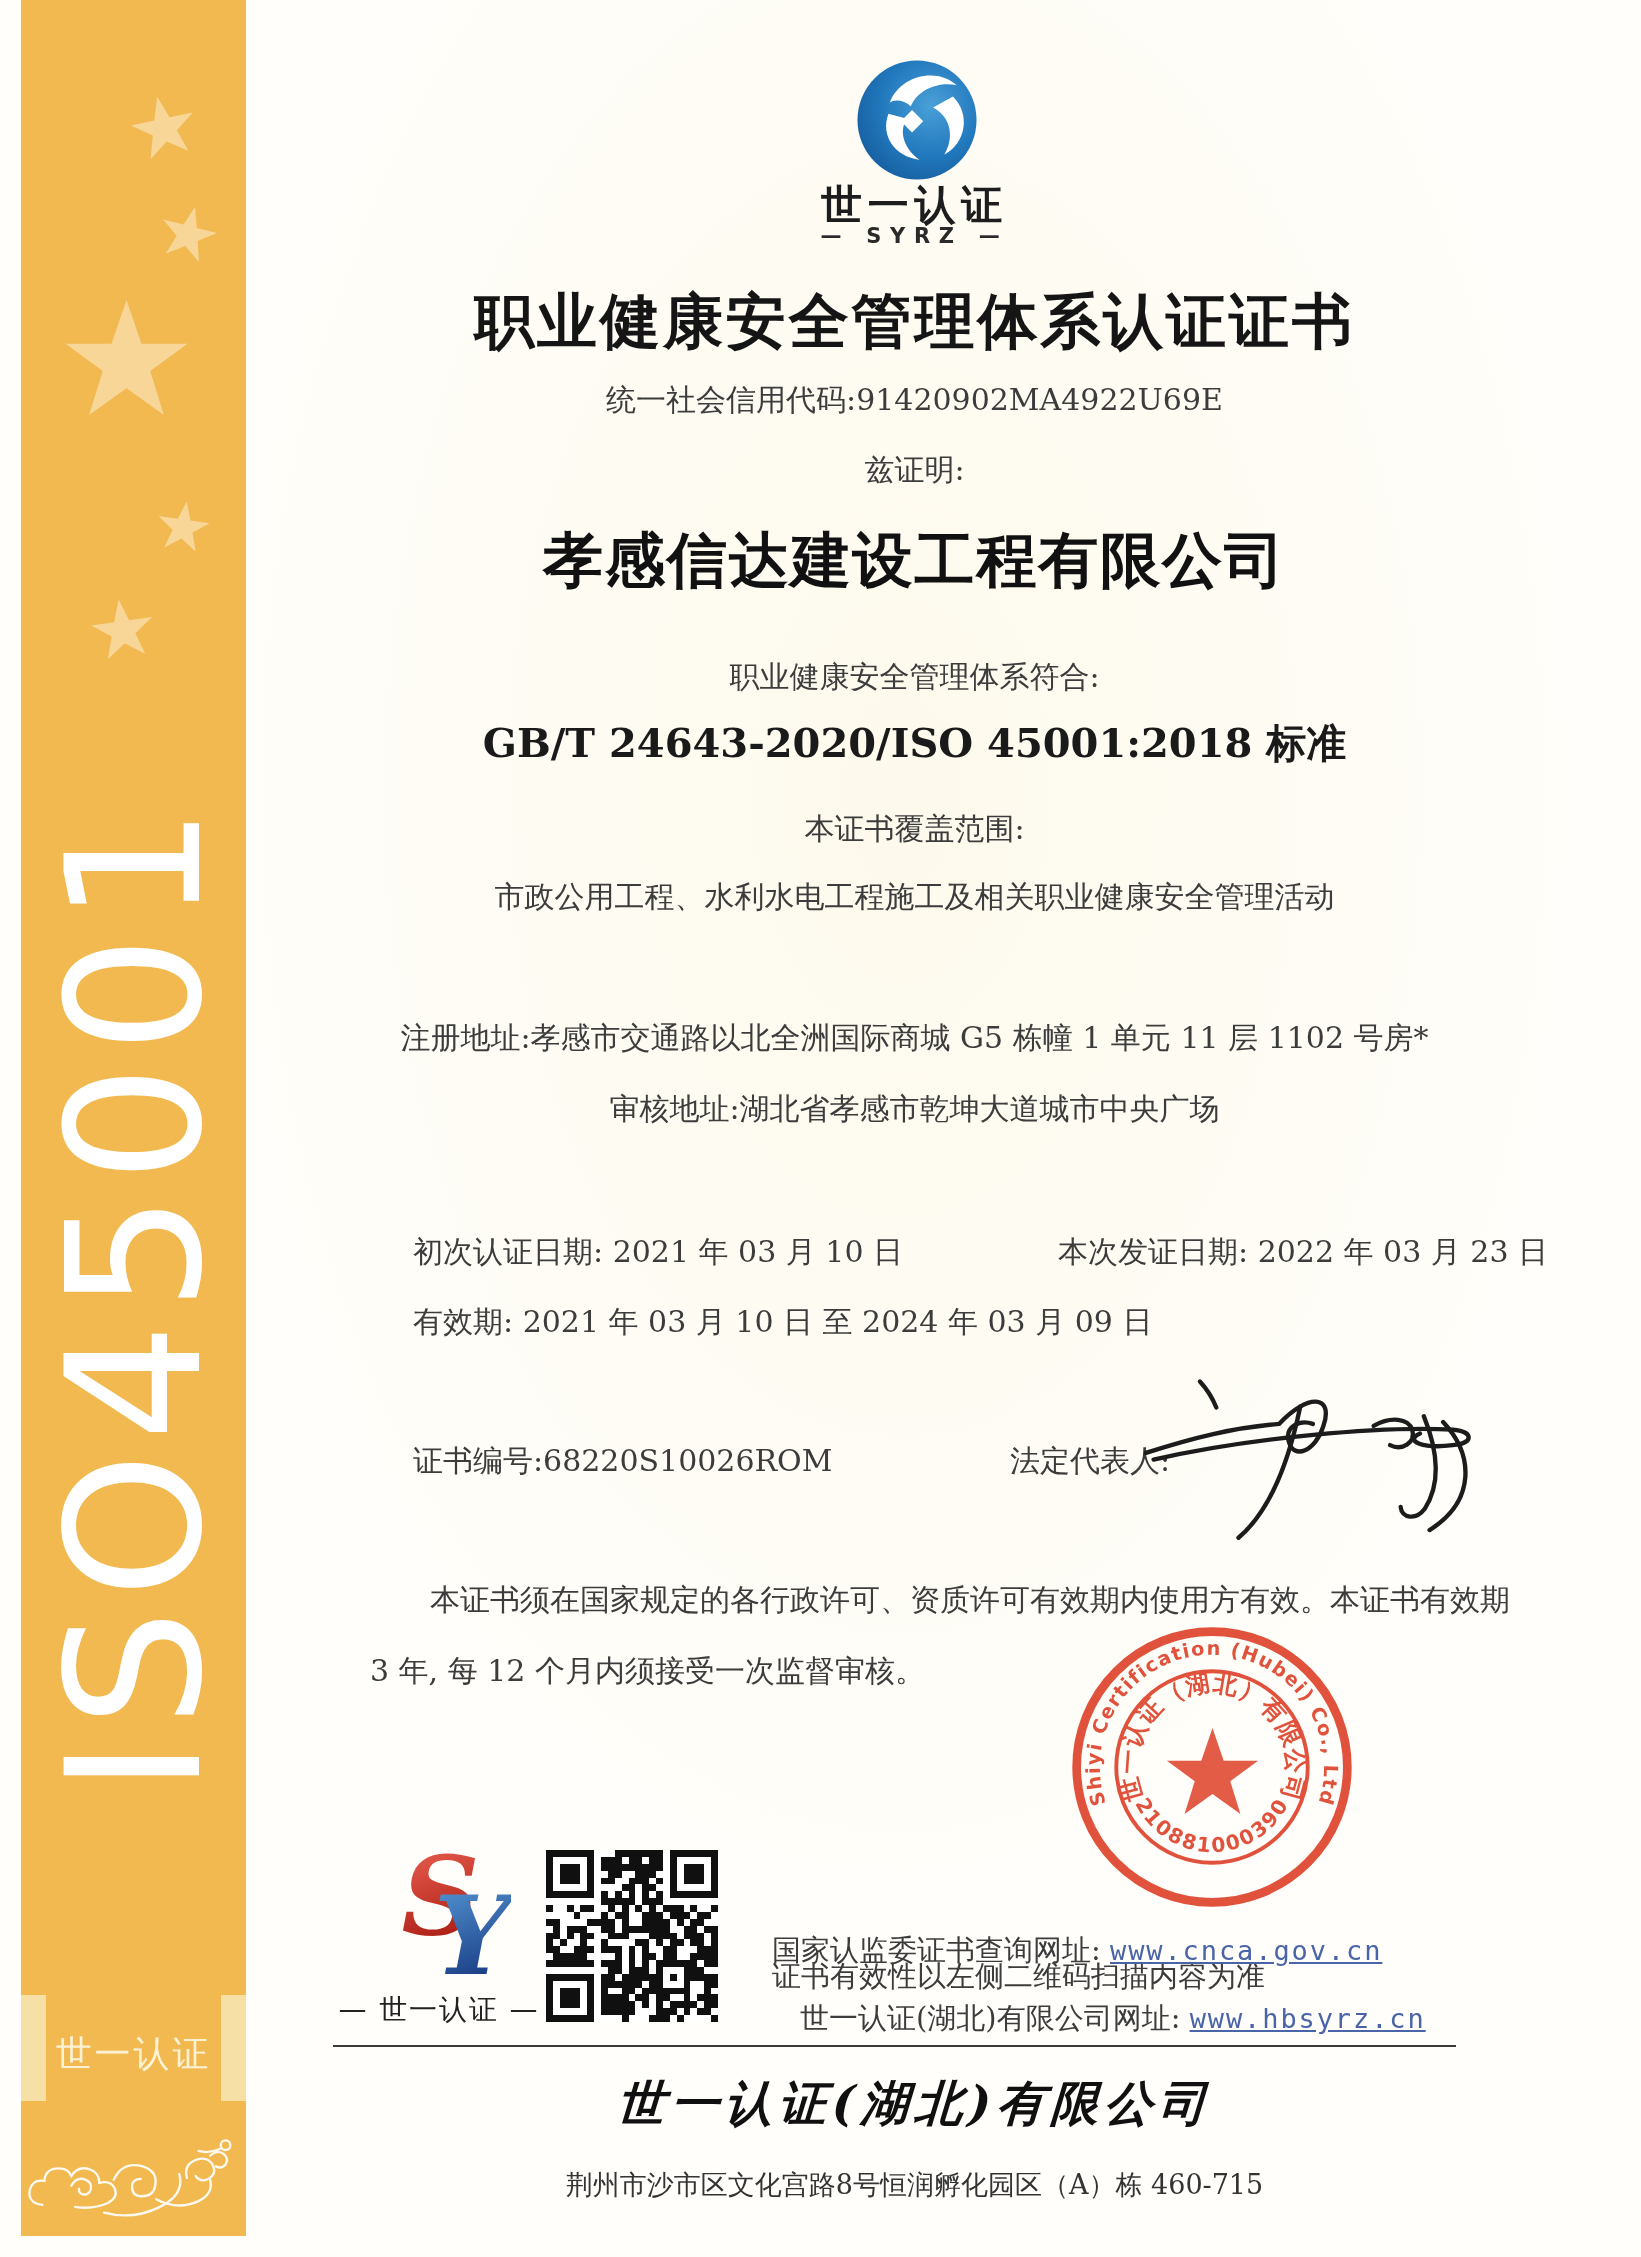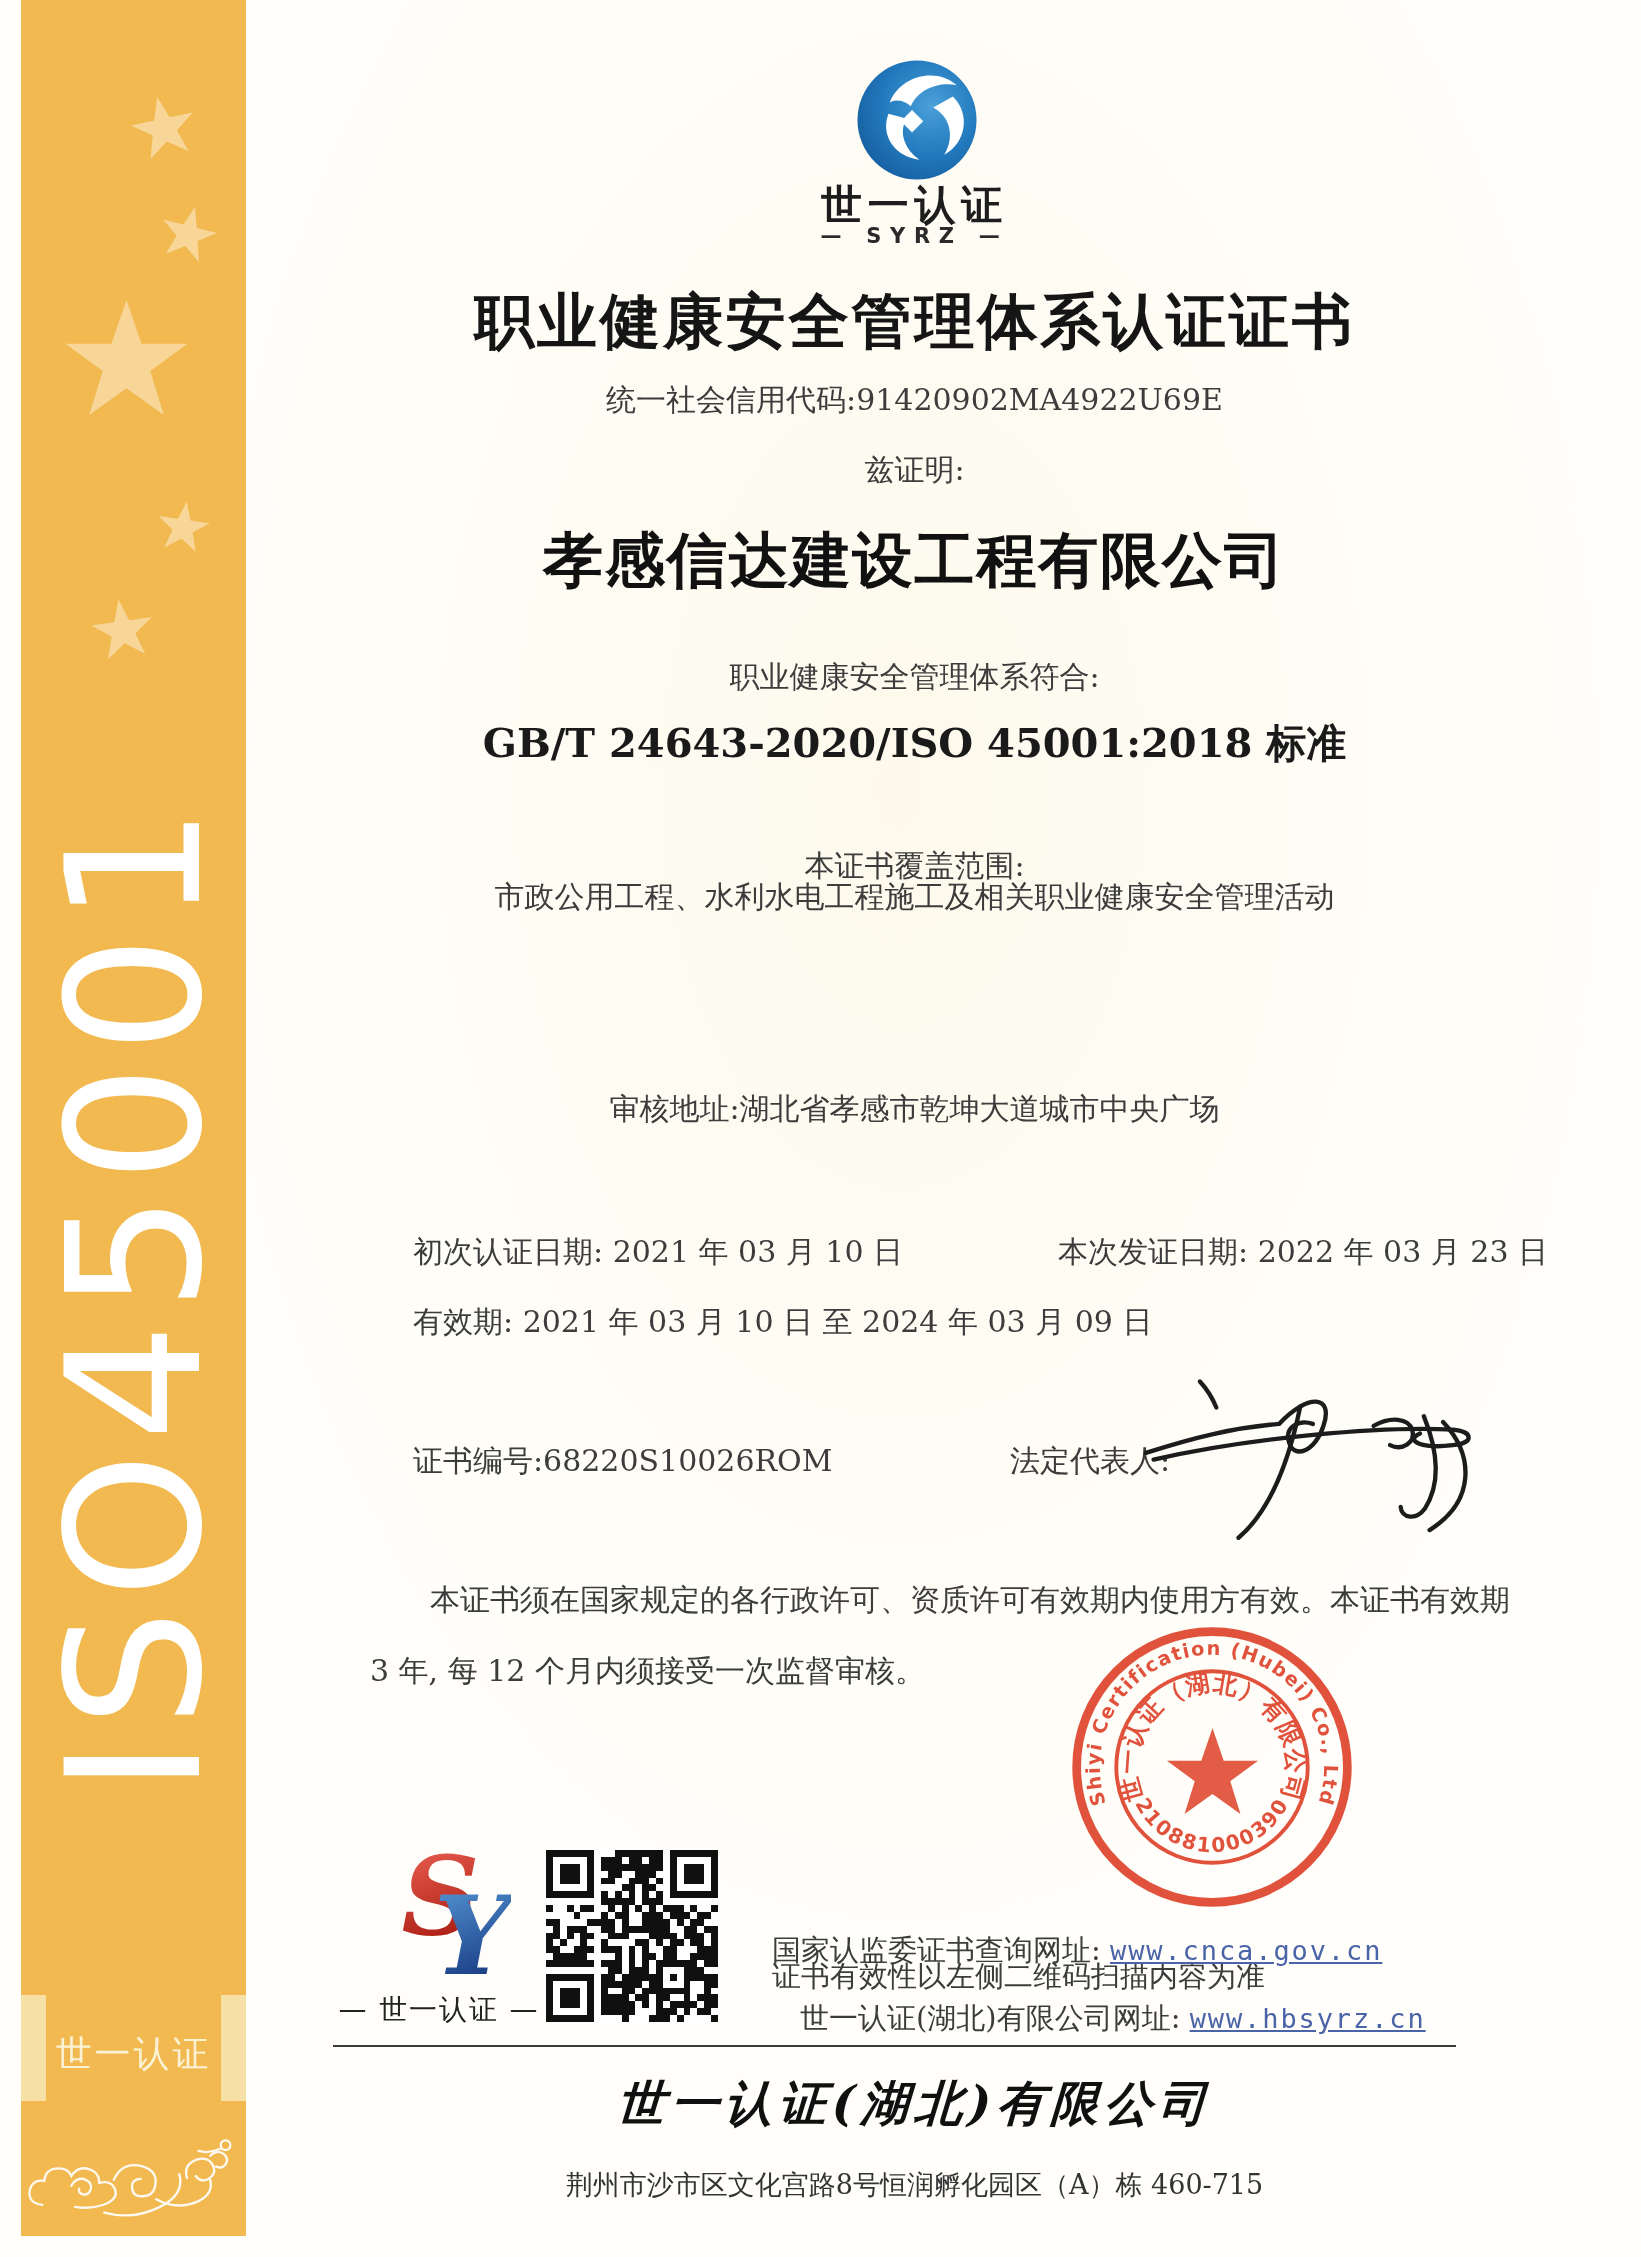--- a/index.html
+++ b/index.html
@@ -101,22 +101,23 @@
   </div>
   <div class="cline sans logo-name">世一认证</div>
   <div class="cline sans logo-sub">— SYRZ —</div>
 
   <div class="cline sans doc-title">职业健康安全管理体系认证证书</div>
   <div class="cline serif t31" style="top:380px;">统一社会信用代码:91420902MA4922U69E</div>
   <div class="cline serif t31" style="top:450px;">兹证明:</div>
   <div class="cline sans company">孝感信达建设工程有限公司</div>
   <div class="cline serif t31" style="top:657px;">职业健康安全管理体系符合:</div>
   <div class="cline serif standard">GB/T 24643-2020/ISO 45001:2018 标准</div>
-  <div class="cline serif t31" style="top:809px;margin-top:37px;">本证书覆盖范围:</div>
+  <div class="cline serif t31" style="top:809px;">本证书覆盖范围:</div>
   <div class="cline serif t31" style="top:877px;">市政公用工程、水利水电工程施工及相关职业健康安全管理活动</div>
+  <div class="cline serif t31" style="top:1018px;">注册地址:孝感市交通路以北全洲国际商城 G5 栋幢 1 单元 11 层 1102 号房*</div>
   <div class="cline serif t31" style="top:1089px;">审核地址:湖北省孝感市乾坤大道城市中央广场</div>
 
   <div class="lpos serif t31" style="left:413px;top:1232px;">初次认证日期: 2021 年 03 月 10 日</div>
   <div class="lpos serif t31" style="left:1058px;top:1232px;text-align:right;">本次发证日期: 2022 年 03 月 23 日</div>
   <div class="lpos serif t31" style="left:413px;top:1302px;">有效期: 2021 年 03 月 10 日 至 2024 年 03 月 09 日</div>
   <div class="lpos serif t31" style="left:413px;top:1441px;">证书编号:68220S10026ROM</div>
   <div class="lpos serif t31" style="left:1010px;top:1441px;">法定代表人:</div>
 
   <svg class="sig" width="348" height="193" viewBox="0 0 360 200">
     <g fill="none" stroke="#1c1c1c" stroke-width="4.5" stroke-linecap="round">

